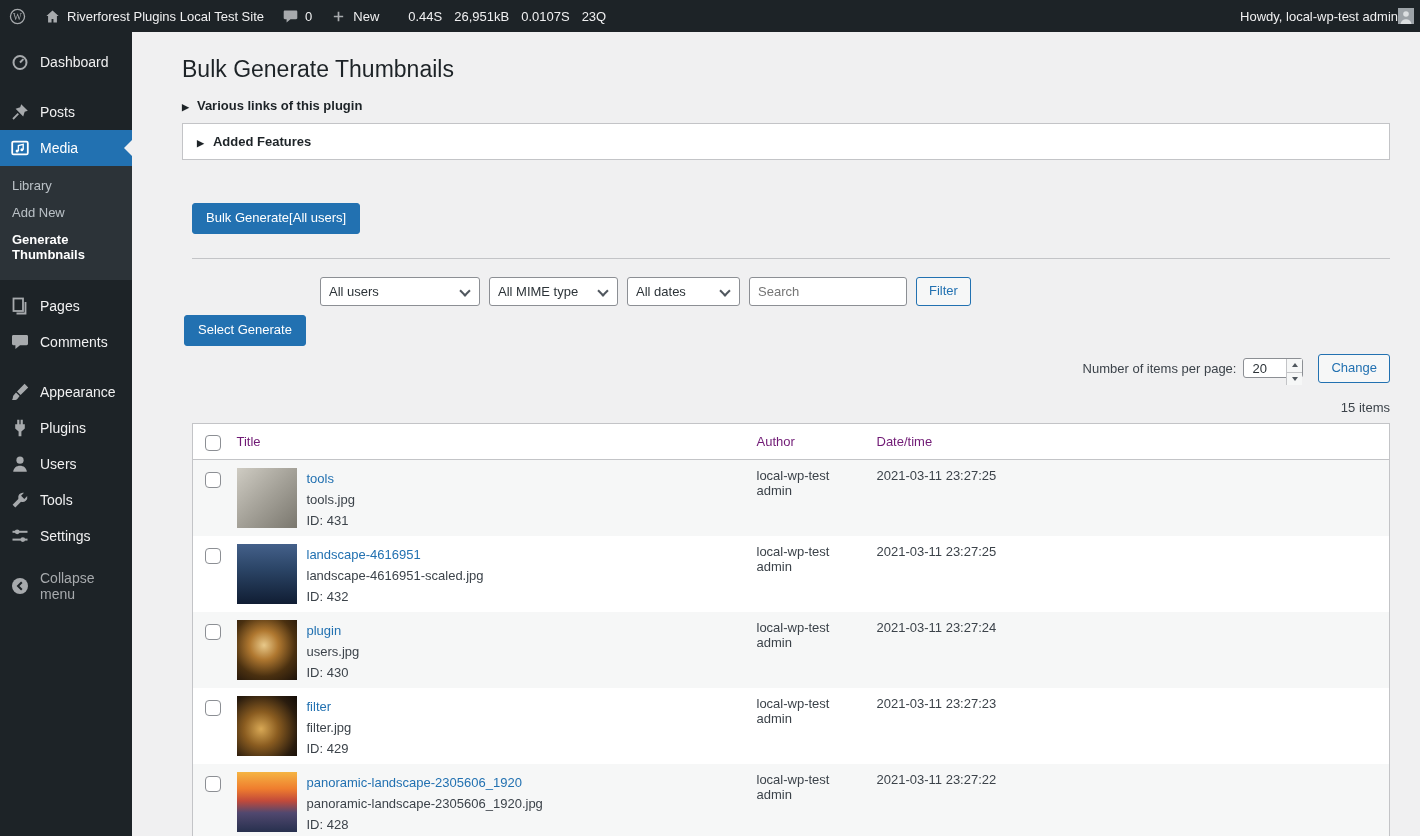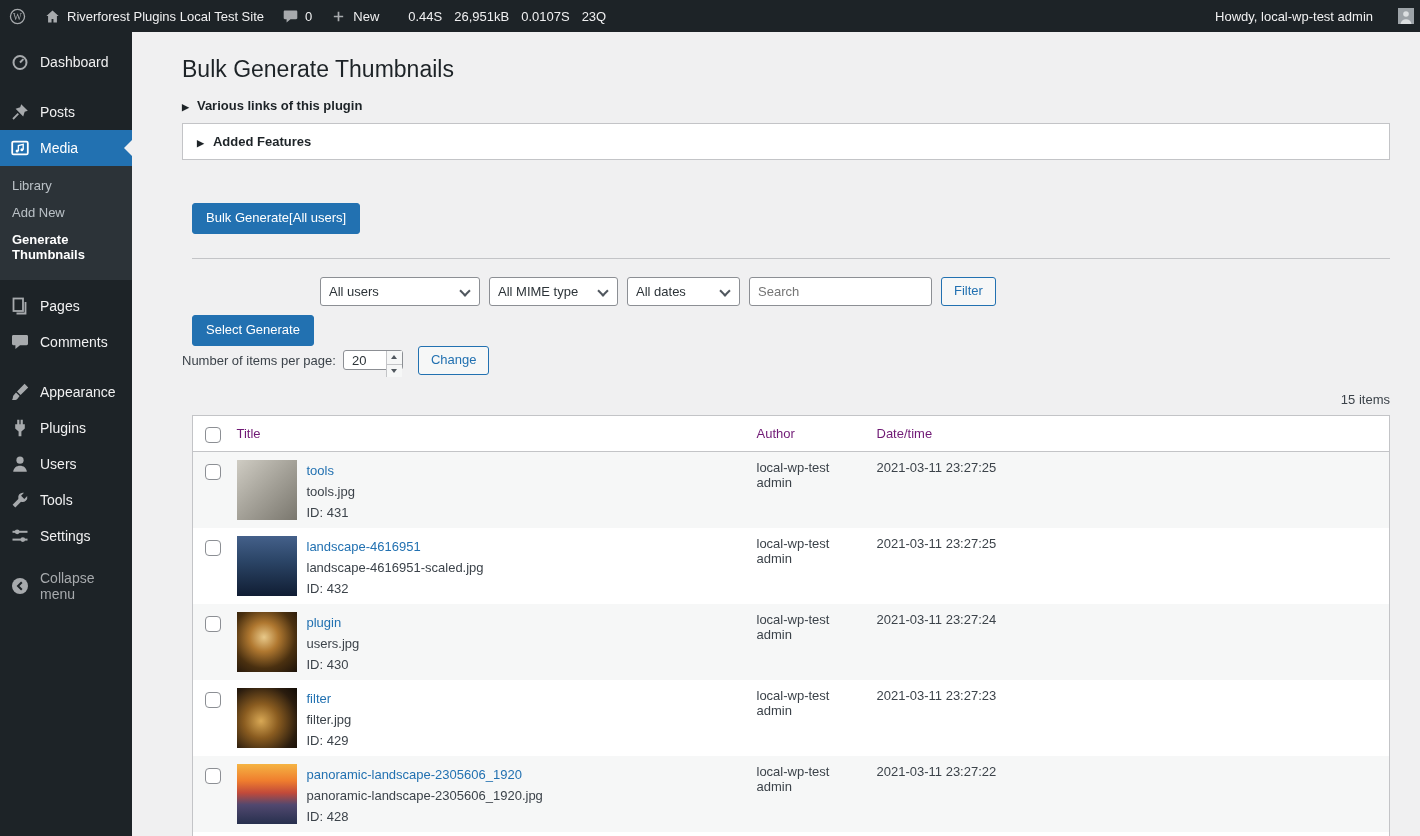--- a/index.html
+++ b/index.html
@@ -17,21 +17,21 @@
     position: fixed; top: 0; left: 0; right: 0; height: 32px;
     background: #1d2327; color: #f0f0f1;
     display: flex; align-items: center; justify-content: space-between;
     z-index: 100; font-size: 13px;
   }
   .ab-left, .ab-right { display: flex; align-items: center; height: 100%; }
   .ab-item { display: flex; align-items: center; gap: 6px; padding: 0 9px; height: 100%; cursor: pointer; }
   .ab-item svg { width: 17px; height: 17px; fill: #a7aaad; display: block; }
   .ab-stats { display: flex; gap: 12px; margin-left: 20px; color: #f0f0f1; }
   .ab-stats span { cursor: pointer; }
-  .ab-right { padding-right: 6px; gap: 25px; }
+  .ab-right { padding-right: 6px; gap: 0; }
   .avatar { width: 16px; height: 16px; display: block; }
 
   
   .sidebar {
     position: fixed; top: 32px; left: 0; bottom: 0; width: 132px;
     background: #1d2327; z-index: 50;
   }
   .menu { list-style: none; padding-top: 12px; }
   .menu-item {
     display: flex; align-items: center; gap: 10px;
@@ -88,26 +88,26 @@
     border-bottom: 2px solid #50575e; transform: rotate(45deg); pointer-events: none;
   }
   select {
     appearance: none; -webkit-appearance: none;
     height: 29px; border: 1px solid #8c8f94; border-radius: 3px;
     background: #fff; padding: 0 26px 0 8px; font-size: 13px;
     color: #2c3338; font-family: inherit; cursor: pointer;
   }
   .w-users { width: 160px; } .w-mime { width: 129px; } .w-dates { width: 113px; }
   .search-input {
-    width: 183px; height: 29px; border: 1px solid #8c8f94; border-radius: 3px;
+    width: 158px; height: 29px; border: 1px solid #8c8f94; border-radius: 3px;
     padding: 0 8px; font-size: 13px; font-family: inherit; background: #fff; color: #2c3338;
   }
-  .select-generate-row { margin: 9px 0 0 10px; }
-
-  .perpage-row { display: flex; align-items: center; justify-content: flex-start; gap: 7px; margin-top: 0; }
+  .select-generate-row { margin: 9px 0 0 2px; }
+
+  .perpage-row { display: flex; align-items: center; justify-content: flex-end; gap: 7px; margin-top: 8px; }
   .numwrap { position: relative; width: 60px; }
   .num-input {
     width: 60px; height: 20px; border: 1px solid #8c8f94; border-radius: 3px;
     padding: 0 18px 0 8px; font-size: 13px; font-family: inherit; color: #2c3338;
   }
   .spin {
     position: absolute; right: 1px; top: 1px; width: 16px; height: 26px;
     display: flex; flex-direction: column; border-left: 1px solid #c3c4c7;
   }
   .spin-btn { flex: 1; display: flex; align-items: center; justify-content: center; background: #f6f7f7; cursor: pointer; }

